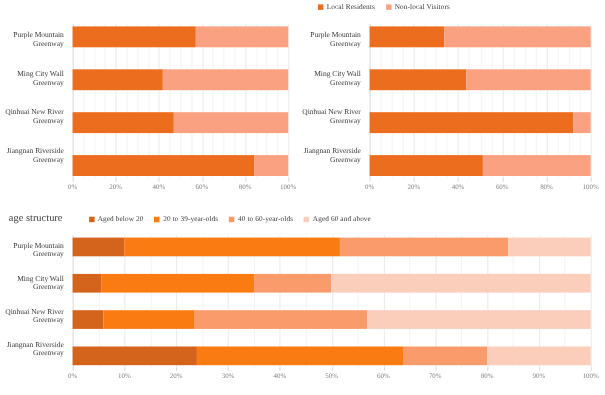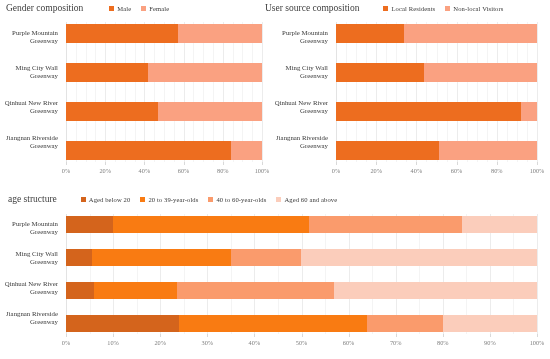--- a/index.html
+++ b/index.html
@@ -61,33 +61,20 @@
   }
   .tickmark{
     position:absolute;width:1px;height:3px;background:#d9d9d9;top:0;
   }
 </style>
 </head>
 <body>
 
 <div class="panel" id="p-gender" style="left:0px;top:0px;width:265px;height:186px;">
 
-  <div class="legend-row" style="position:absolute;left:6px;top:3px;">
-    <span class="legend-title">Gender composition</span>
-    <span class="legend-items" id="legend-gender" style="margin-left:16px;">
-        <span class="legend-item">
-          <span class="legend-swatch" style="background: rgb(237, 109, 31);"></span>
-          <span class="legend-label">Male</span>
-        </span>
-        <span class="legend-item">
-          <span class="legend-swatch" style="background: rgb(250, 161, 129);"></span>
-          <span class="legend-label">Female</span>
-        </span>
-      </span>
-  </div>
 
   <div class="cat-labels" style="left:0px;top:22px;width:62px;height:140px;" id="cats-gender">
       <div class="cat-label" style="top: 7px; width: 100%; padding-right: 4px; box-sizing: border-box;">
         <div>Purple Mountain</div>
         <div>Greenway</div>
       </div>
       <div class="cat-label" style="top: 42px; width: 100%; padding-right: 4px; box-sizing: border-box;">
         <div>Ming City Wall</div>
         <div>Greenway</div>
       </div>
@@ -156,21 +143,20 @@
       <div class="tickmark" style="left: 156.8px;"></div>
       <div class="tick" style="left: 156.8px; top: 5px;">80%</div>
       <div class="tickmark" style="left: 196px;"></div>
       <div class="tick" style="left: 196px; top: 5px;">100%</div>
     </div>
 </div>
 
 <div class="panel" id="p-source" style="left:265px;top:0px;width:285px;height:186px;">
 
   <div class="legend-row" style="position:absolute;left:0px;top:3px;">
-    <span class="legend-title">User source composition</span>
     <span class="legend-items" id="legend-source" style="margin-left:14px;">
         <span class="legend-item">
           <span class="legend-swatch" style="background: rgb(237, 109, 31);"></span>
           <span class="legend-label">Local Residents</span>
         </span>
         <span class="legend-item">
           <span class="legend-swatch" style="background: rgb(250, 161, 129);"></span>
           <span class="legend-label">Non-local Visitors</span>
         </span>
       </span>

